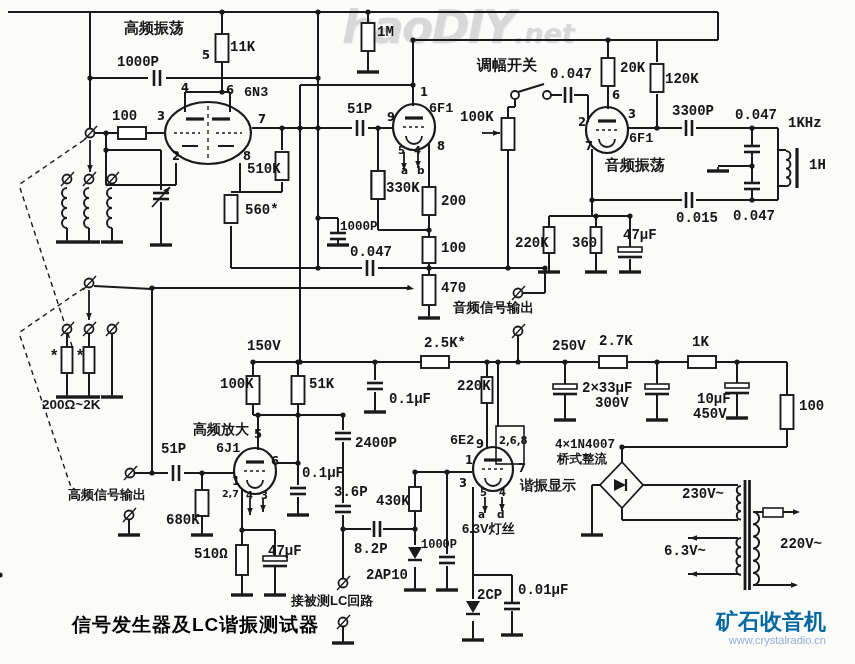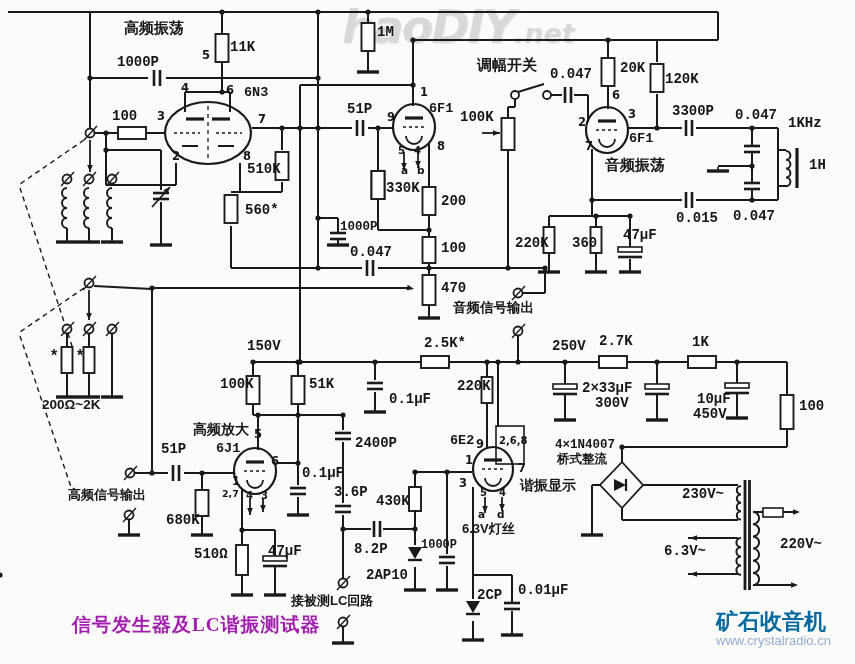--- a/index.html
+++ b/index.html
@@ -5,29 +5,29 @@
   html,body{margin:0;padding:0;background:#e8e8e8;}
   #stage{position:relative;width:855px;height:664px;background:#fbfbf9;overflow:hidden;
          font-family:"Liberation Sans","DejaVu Sans",sans-serif;}
   #wm-top{position:absolute;left:342px;top:0px;z-index:1;color:#d8d8d8;
           font-family:"DejaVu Sans",sans-serif;font-weight:bold;font-style:italic;
           font-size:46px;letter-spacing:-2px;text-shadow:1px 1px 0 #eee;user-select:none;}
   #wm-top .tld{font-size:27px;font-style:italic;letter-spacing:0;}
   #wm-bot{position:absolute;left:716px;top:610px;z-index:1;text-align:left;line-height:1.1;
           font-family:"Liberation Sans","DejaVu Sans",sans-serif;}
   #wm-bot .cn{font-size:22px;font-weight:bold;}
-  #wm-bot .url{font-size:13px;}
+  #wm-bot .url{font-size:11px;text-align:right;}
   #schematic{position:absolute;left:0;top:0;z-index:2;}
   text{fill:#161616;}
   .f-m{font-family:"Liberation Mono","DejaVu Sans Mono",monospace;font-weight:700;}
   .f-c{font-family:"Liberation Sans","DejaVu Sans",sans-serif;font-weight:700;}
   .f-p{font-family:"DejaVu Sans",sans-serif;font-weight:700;}
   .f-t{font-family:"Liberation Mono","DejaVu Sans Mono",monospace;font-weight:700;}
   #title-text{position:absolute;left:72px;top:612px;z-index:3;font-size:19px;font-weight:bold;
-          color:#a21caf;font-family:Liberation Serif, serif;letter-spacing:1px;}
+          color:#000000;font-family:Liberation Sans, sans-serif;letter-spacing:1px;}
 </style>
 </head>
 <body>
 
 <div id="stage">
   <div id="wm-top"><span>haoDIY</span><span class="tld">.net</span></div>
 
   <svg id="schematic" width="855" height="664" viewBox="0 0 855 664">
     <g id="wires">
         <line x1="8" y1="12" x2="718" y2="12" stroke="#1a1a1a" stroke-width="2"></line>

